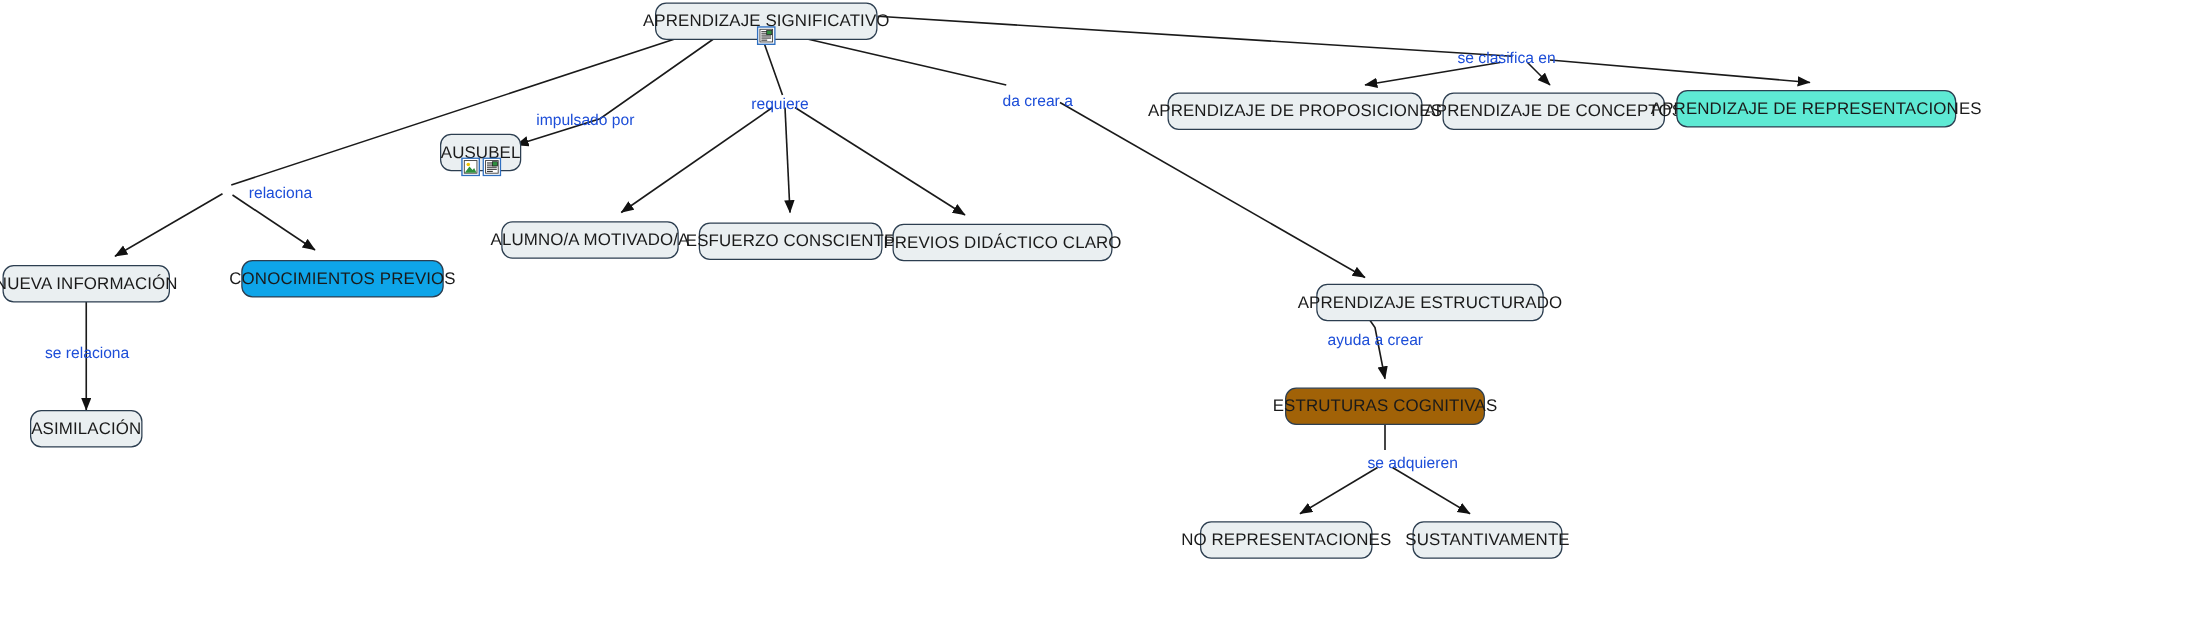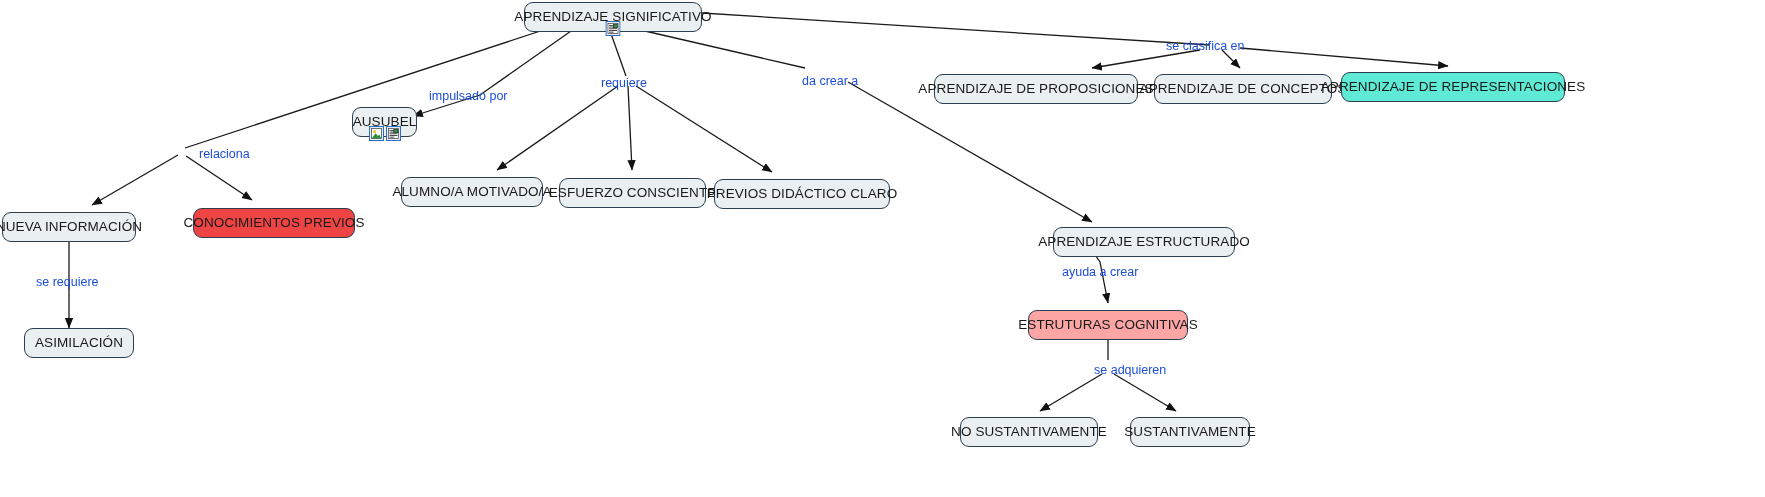--- a/index.html
+++ b/index.html
@@ -132,24 +132,24 @@
               <rect x="3.8" y="7.800000000000001" width="8.4" height="0.95" fill="#333333"></rect>
               <rect x="3.8" y="9.600000000000001" width="8.4" height="0.95" fill="#333333"></rect>
               <rect x="3.8" y="11.4" width="5" height="0.95" fill="#333333"></rect>
               <rect x="8.4" y="3.6" width="4.4" height="3.6" fill="#2f8f3e" stroke="#1d1d1d" stroke-width="0.6"></rect>
             </svg></span>
         </span>
       </div>
       <div class="node" style="left: 2px; top: 212px; width: 134px; background: rgb(234, 239, 241); border-color: rgb(44, 62, 80);">
         <span class="node-label">NUEVA INFORMACIÓN</span>
       </div>
-      <div class="node" style="left: 193px; top: 208px; width: 162px; background: #ef4444; border-color: rgb(44, 62, 80);">
+      <div class="node" style="left: 193px; top: 208px; width: 162px; background: #0ea5e9; border-color: rgb(44, 62, 80);">
         <span class="node-label">CONOCIMIENTOS PREVIOS</span>
       </div>
-      <div class="node" style="left: 24px; top: 328px; width: 110px; background: rgb(234, 239, 241); border-color: rgb(44, 62, 80);">
+      <div class="node" style="left: 24px; top: 328px; width: 90px; background: rgb(234, 239, 241); border-color: rgb(44, 62, 80);">
         <span class="node-label">ASIMILACIÓN</span>
       </div>
       <div class="node" style="left: 401px; top: 177px; width: 142px; background: rgb(234, 239, 241); border-color: rgb(44, 62, 80);">
         <span class="node-label">ALUMNO/A MOTIVADO/A</span>
       </div>
       <div class="node" style="left: 559px; top: 178px; width: 147px; background: rgb(234, 239, 241); border-color: rgb(44, 62, 80);">
         <span class="node-label">ESFUERZO CONSCIENTE</span>
       </div>
       <div class="node" style="left: 714px; top: 179px; width: 176px; background: rgb(234, 239, 241); border-color: rgb(44, 62, 80);">
         <span class="node-label">PREVIOS DIDÁCTICO CLARO</span>
@@ -159,33 +159,33 @@
       </div>
       <div class="node" style="left: 1154px; top: 74px; width: 178px; background: rgb(234, 239, 241); border-color: rgb(44, 62, 80);">
         <span class="node-label">APRENDIZAJE DE CONCEPTOS</span>
       </div>
       <div class="node" style="left: 1341px; top: 72px; width: 224px; background: #5eead4; border-color: rgb(44, 62, 80);">
         <span class="node-label">APRENDIZAJE DE REPRESENTACIONES</span>
       </div>
       <div class="node" style="left: 1053px; top: 227px; width: 182px; background: rgb(234, 239, 241); border-color: rgb(44, 62, 80);">
         <span class="node-label">APRENDIZAJE ESTRUCTURADO</span>
       </div>
-      <div class="node" style="left: 1028px; top: 310px; width: 160px; background: #fca5a5; border-color: rgb(44, 62, 80);">
+      <div class="node" style="left: 1028px; top: 310px; width: 160px; background: #a16207; border-color: rgb(44, 62, 80);">
         <span class="node-label">ESTRUTURAS COGNITIVAS</span>
       </div>
       <div class="node" style="left: 960px; top: 417px; width: 138px; background: rgb(234, 239, 241); border-color: rgb(44, 62, 80);">
-        <span class="node-label">NO SUSTANTIVAMENTE</span>
+        <span class="node-label">NO REPRESENTACIONES</span>
       </div>
       <div class="node" style="left: 1130px; top: 417px; width: 120px; background: rgb(234, 239, 241); border-color: rgb(44, 62, 80);">
         <span class="node-label">SUSTANTIVAMENTE</span>
       </div>
     </div>
   <div id="edge-label-layer">
       <span class="edge-label" style="left: 429px; top: 90px;">impulsado por</span>
       <span class="edge-label" style="left: 601px; top: 77px;">requiere</span>
       <span class="edge-label" style="left: 802px; top: 75px;">da crear a</span>
       <span class="edge-label" style="left: 1166px; top: 40px;">se clasifica en</span>
       <span class="edge-label" style="left: 153px; top: 148px; margin-left: 46px;">relaciona</span>
-      <span class="edge-label" style="left: 36px; top: 276px;">se requiere</span>
+      <span class="edge-label" style="left: 36px; top: 276px;">se relaciona</span>
       <span class="edge-label" style="left: 1062px; top: 266px;">ayuda a crear</span>
       <span class="edge-label" style="left: 1094px; top: 364px;">se adquieren</span>
     </div>
 </div>
 
 </body></html>

